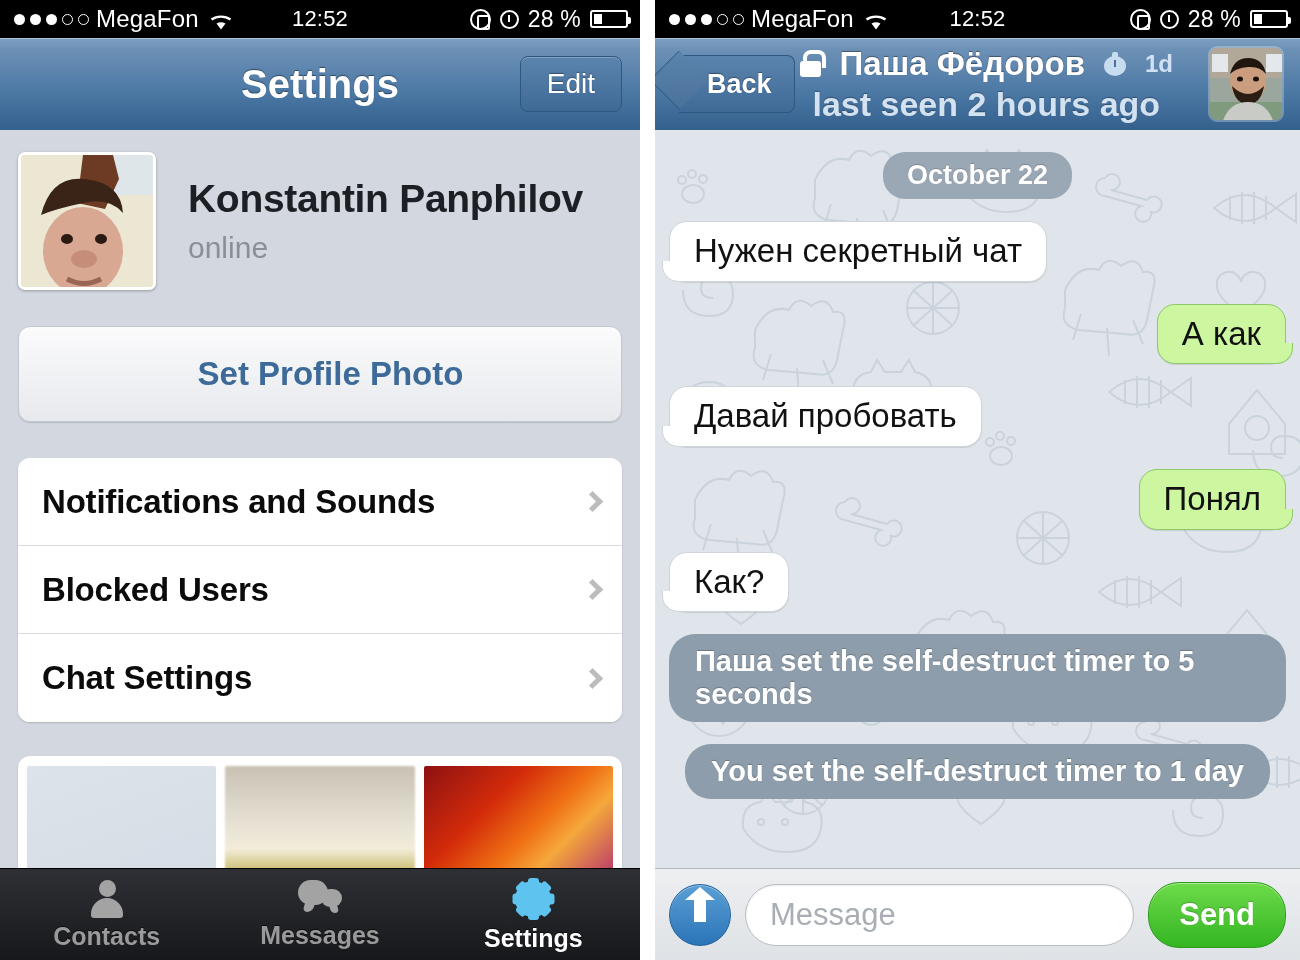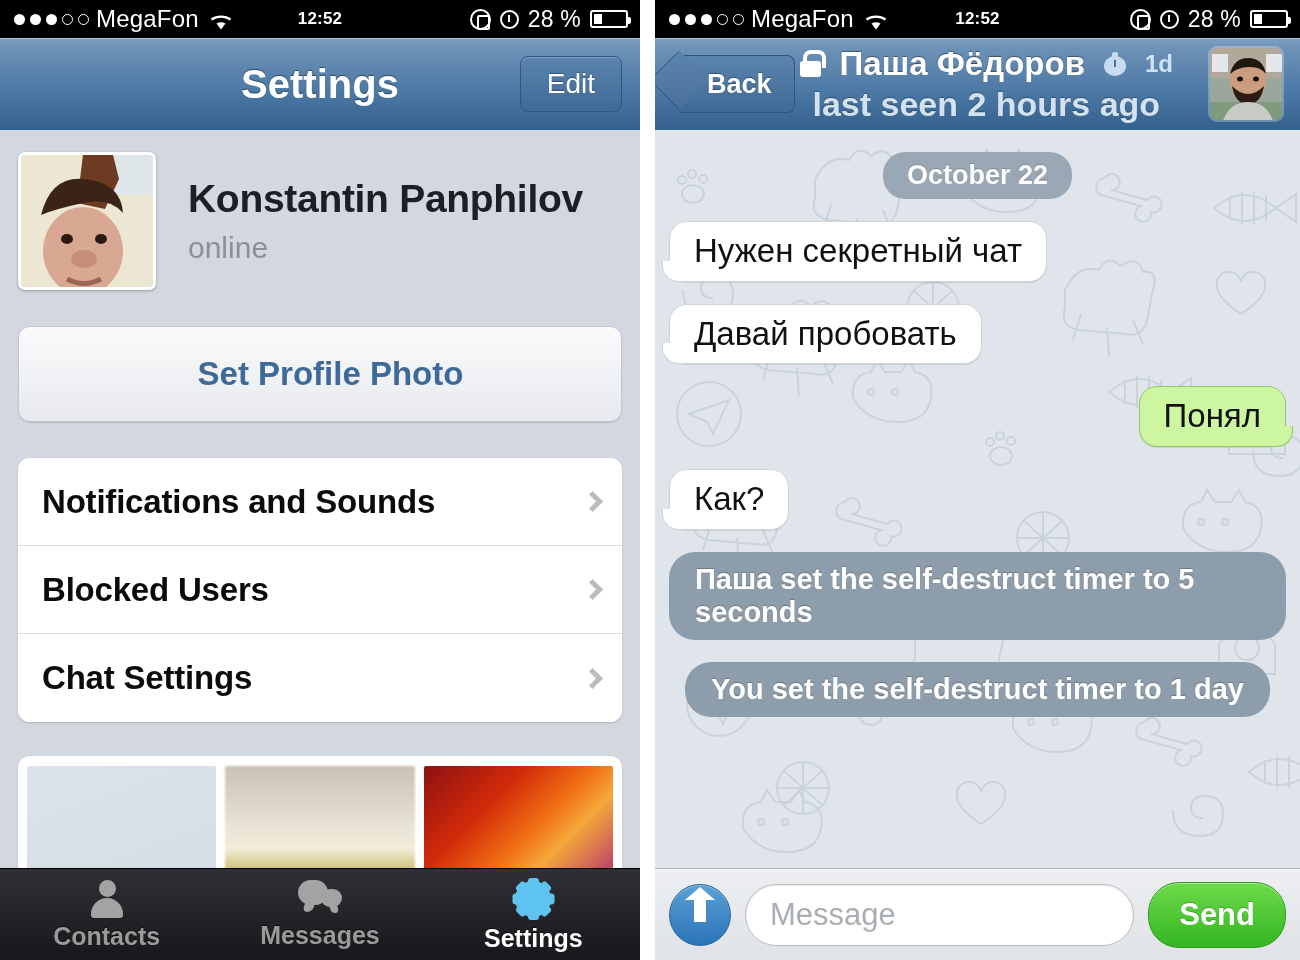--- a/index.html
+++ b/index.html
@@ -16,21 +16,21 @@
 
   
   .statusbar{ height:38px; background:#000; color:#fff; display:flex; align-items:center;
     position:relative; font-size:23px; letter-spacing:.2px; }
   .sb-left{ display:flex; align-items:center; gap:7px; padding-left:14px; }
   .dots{ display:flex; gap:5px; align-items:center; }
   .dot{ width:11px; height:11px; border-radius:50%; background:#fff; }
   .dot.empty{ background:transparent; border:1.6px solid #fff; width:11px; height:11px; }
   .carrier{ font-size:24px; font-weight:400; }
   .wifi{ display:inline-block; width:24px; height:18px; position:relative; margin-left:3px; }
-  .sb-center{ position:absolute; left:0; right:0; text-align:center; font-size:17px; font-weight:700; }
+  .sb-center{ position:absolute; left:0; right:0; text-align:center; font-size:22px; font-weight:400; }
   .sb-right{ margin-left:auto; display:flex; align-items:center; gap:9px; padding-right:12px; }
   .rotlock{ width:21px; height:21px; border:2px solid #fff; border-radius:50%; position:relative; }
   .rotlock::after{ content:""; position:absolute; left:5px; top:4px; width:9px; height:11px;
      border:2px solid #fff; border-radius:2px; }
   .alarm{ width:19px; height:19px; border:2.5px solid #fff; border-radius:50%; position:relative; }
   .alarm::before{ content:""; position:absolute; left:6px; top:3px; width:2px; height:7px; background:#fff; }
   .battpct{ font-size:23px; }
   .batt{ width:38px; height:18px; border:2px solid #fff; border-radius:3px; position:relative; padding:2px; }
   .batt::after{ content:""; position:absolute; right:-5px; top:5px; width:3px; height:7px;
      background:#fff; border-radius:0 2px 2px 0; }
@@ -456,20 +456,30 @@
           <span class="datepill">October 22</span>
         </div>
 
         <div class="row in">
           <div class="bubble in">Нужен секретный чат</div>
           <div class="tstamp after">
             <span>09:21</span>
           </div>
         </div>
 
+        <div class="row out">
+          <div class="tstamp before">
+            <span>09:21</span>
+            <span class="ticks">
+                <i></i>
+                <b></b>
+              </span>
+          </div>
+          <div class="bubble out">А как</div>
+        </div>
 
         <div class="row in">
           <div class="bubble in">Давай пробовать</div>
           <div class="tstamp after">
             <span>09:21</span>
           </div>
         </div>
 
         <div class="row out">
           <div class="tstamp before">

